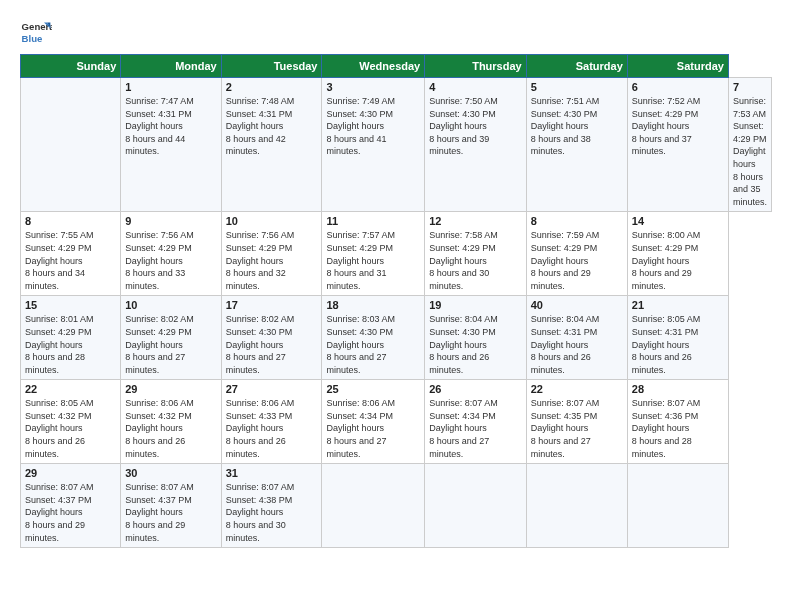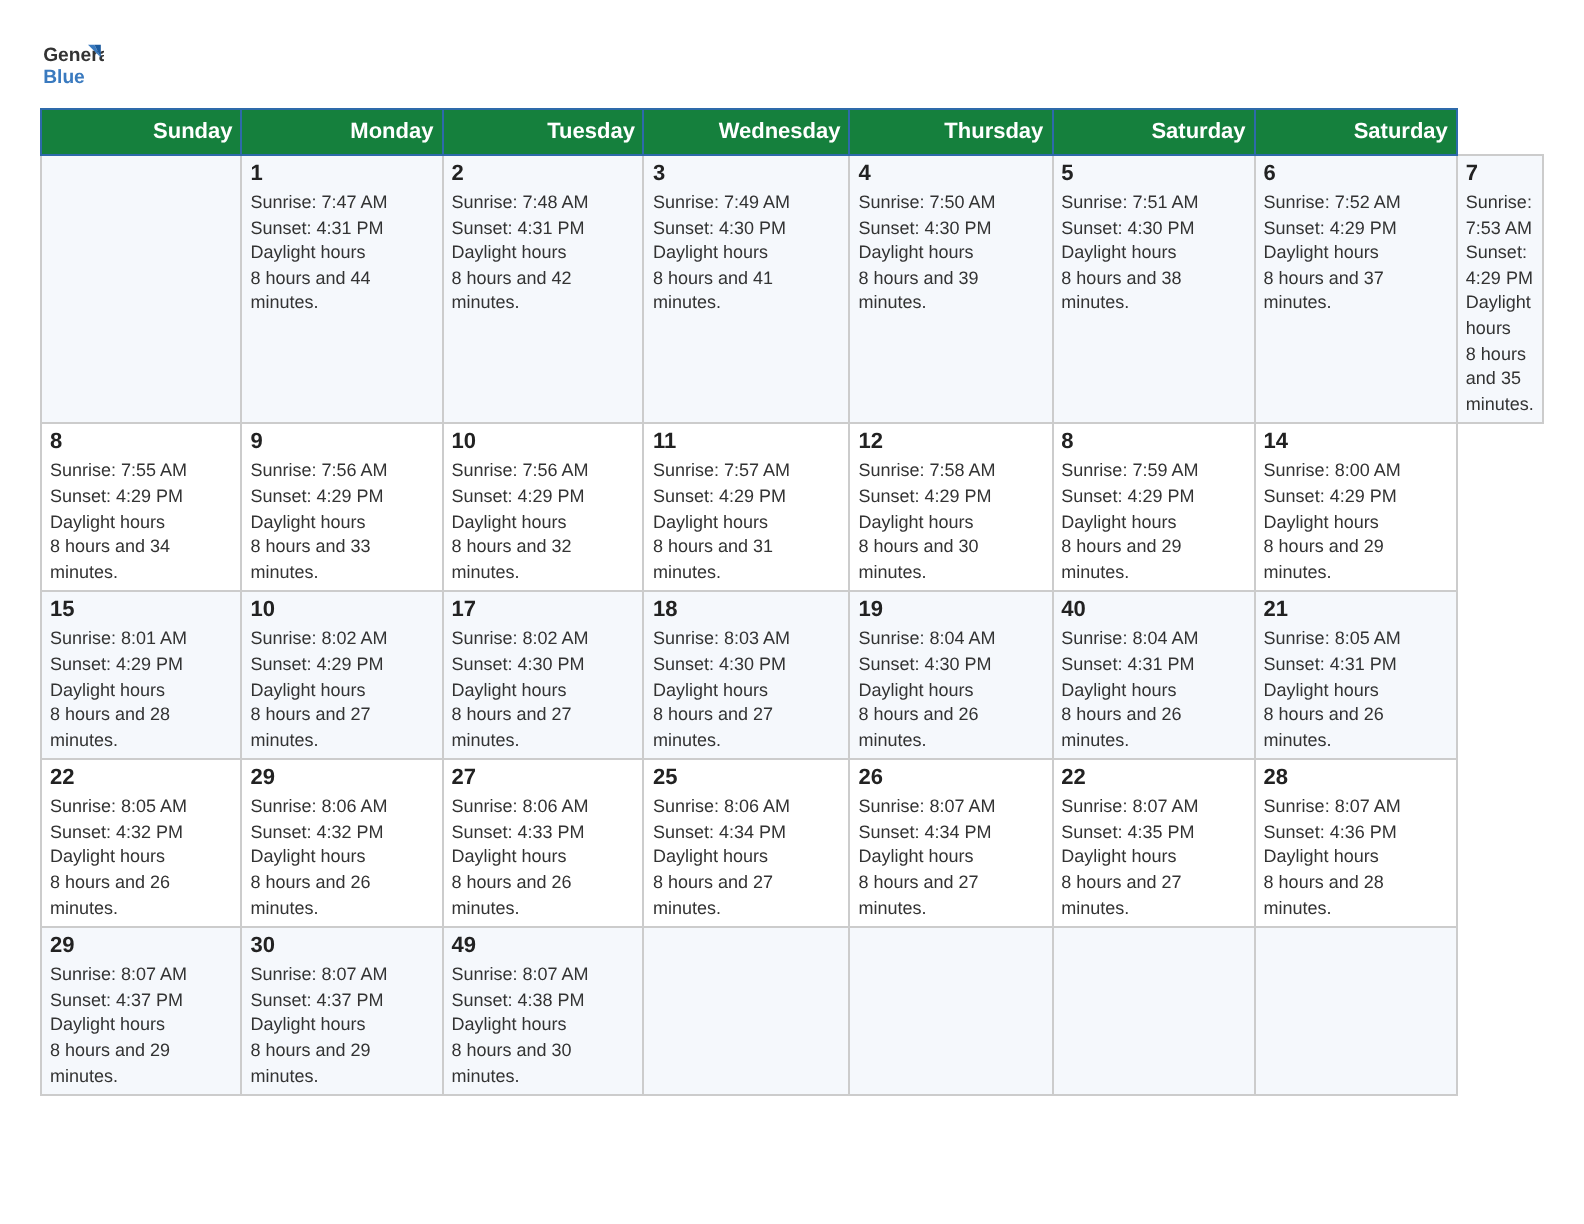--- a/index.html
+++ b/index.html
@@ -253,21 +253,21 @@
         <tr>
           <td>
             <span class="day-num">29</span>
             <div class="day-detail">Sunrise: 8:07 AM<br>Sunset: 4:37 PM<br>Daylight hours<br>8 hours and 29 minutes.</div>
           </td>
           <td>
             <span class="day-num">30</span>
             <div class="day-detail">Sunrise: 8:07 AM<br>Sunset: 4:37 PM<br>Daylight hours<br>8 hours and 29 minutes.</div>
           </td>
           <td>
-            <span class="day-num">49</span>
+            <span class="day-num">31</span>
             <div class="day-detail">Sunrise: 8:07 AM<br>Sunset: 4:38 PM<br>Daylight hours<br>8 hours and 30 minutes.</div>
           </td>
           <td class="empty-cell"></td>
           <td class="empty-cell"></td>
           <td class="empty-cell"></td>
           <td class="empty-cell"></td>
         </tr>
       </tbody>
   </table>
 </div>

